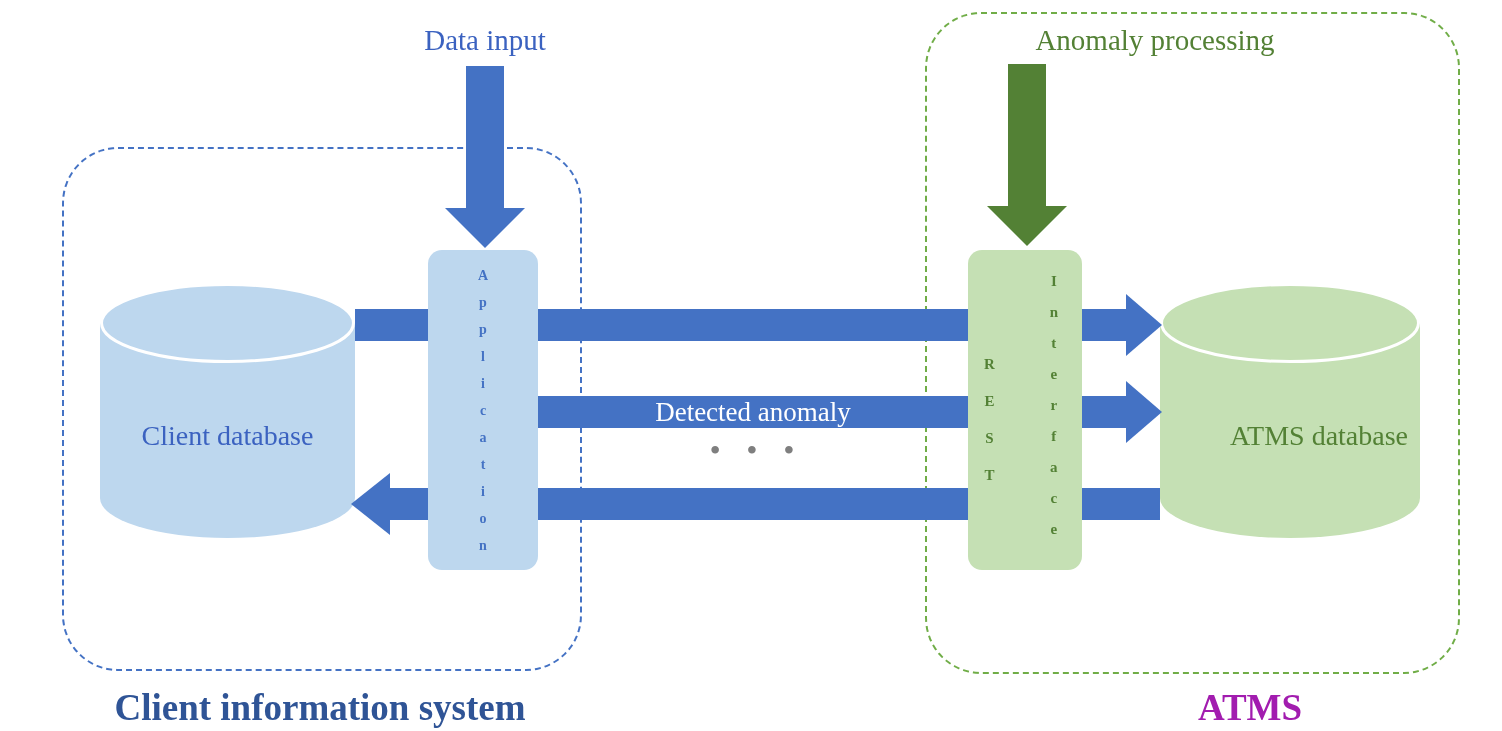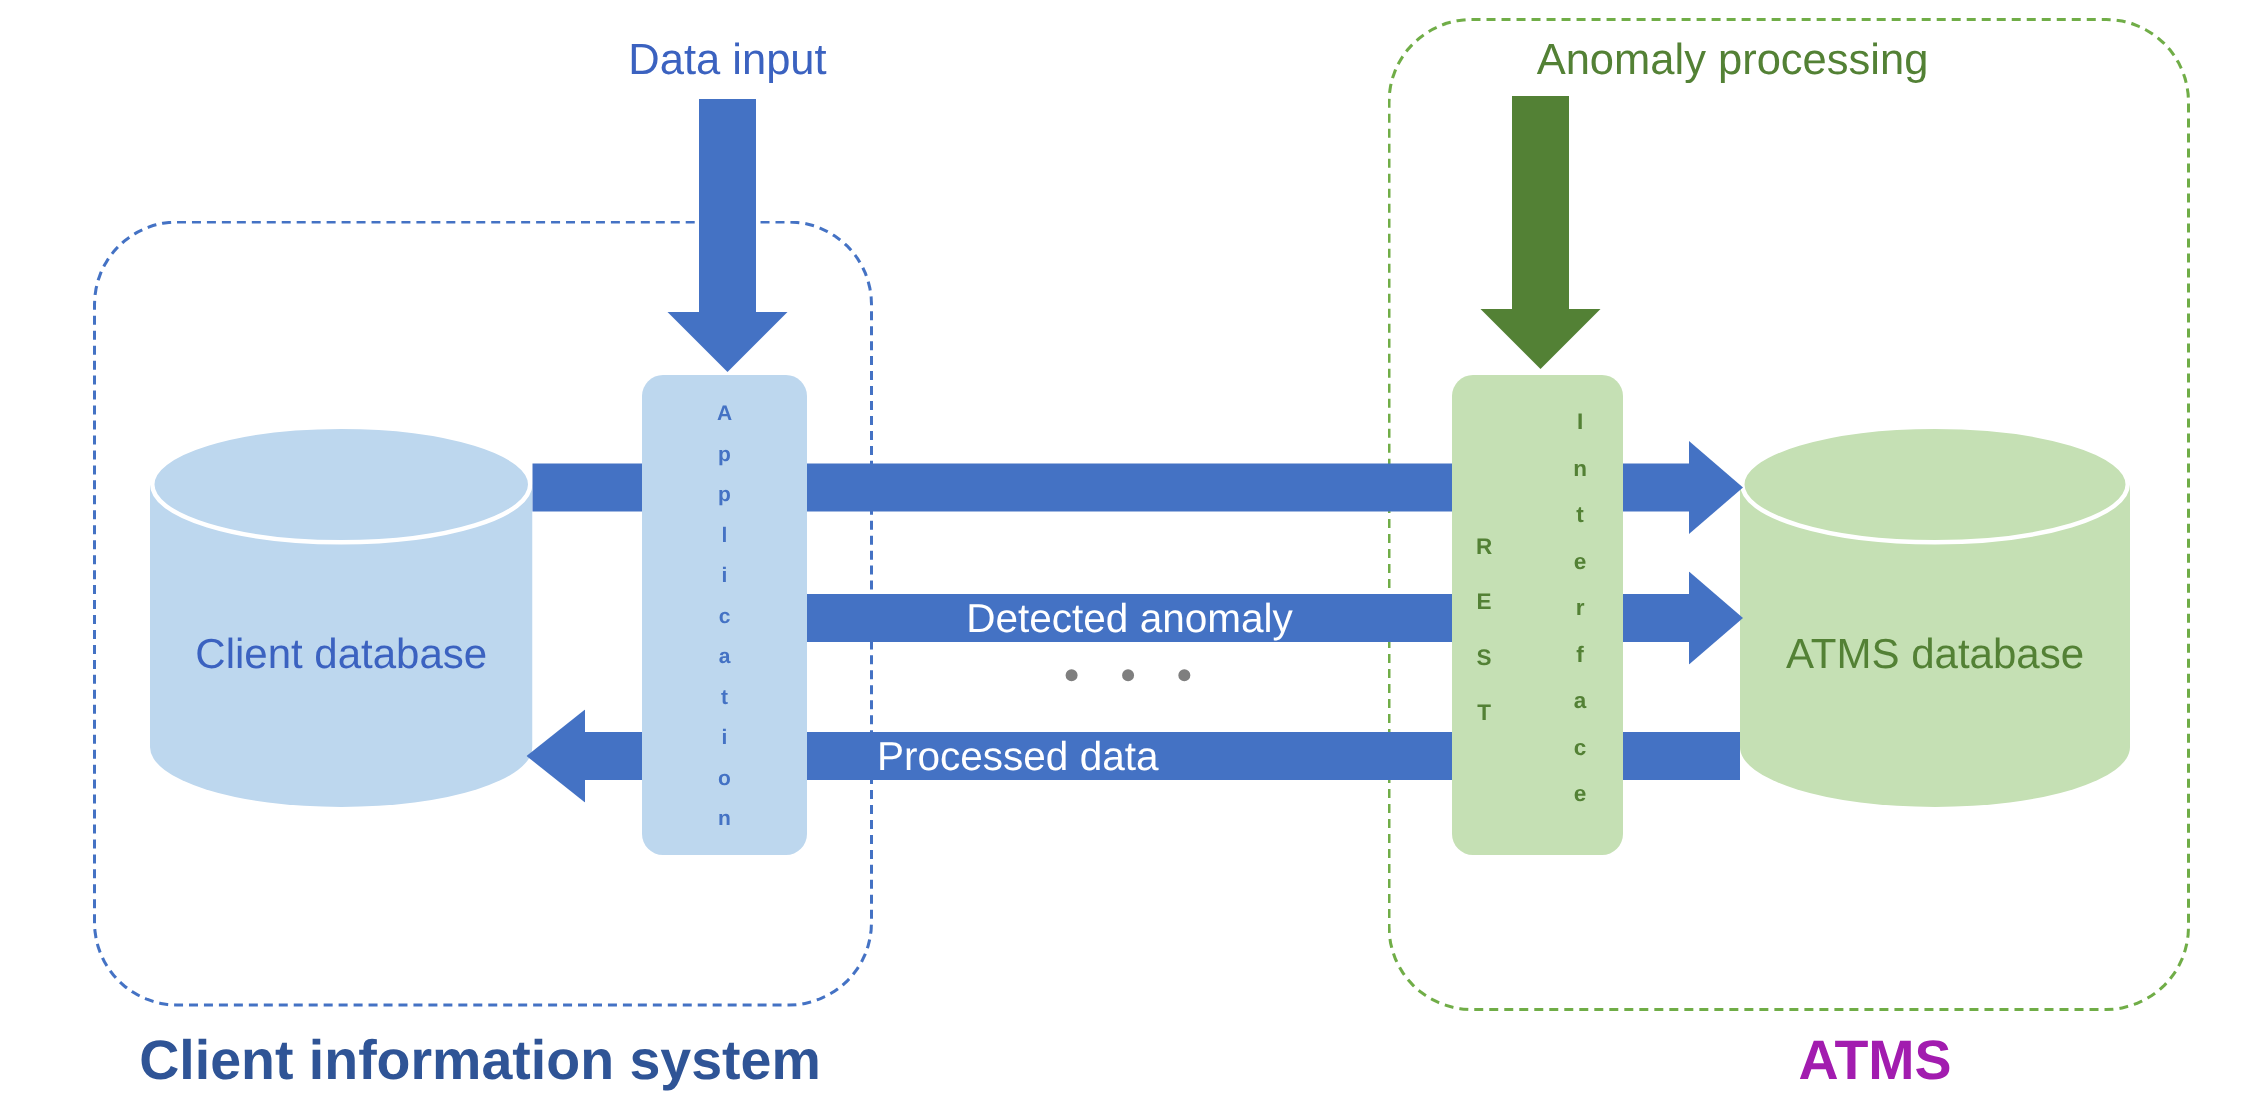--- a/index.html
+++ b/index.html
@@ -1,18 +1,18 @@
 <!DOCTYPE html>
 <html><head>
 <meta charset="utf-8">
 <style>
   html,body{margin:0;padding:0;background:#ffffff;}
   .canvas{
     position:relative;width:1502px;height:731px;background:#ffffff;overflow:hidden;
-    font-family:Liberation Sans, sans-serif;
+    font-family:Liberation Serif, serif;
   }
   
   .sys-box{position:absolute;border:2px dashed;border-radius:56px;z-index:0;background:transparent;}
   .sys-box.client{left:62px;top:147px;width:516px;height:520px;border-color:#4472C4;}
   .sys-box.atms{left:925px;top:12px;width:531px;height:658px;border-color:#70AD47;}
 
   
   .toplabel{position:absolute;font-size:29px;text-align:center;z-index:2;}
   .toplabel.blue{left:370px;top:24px;width:230px;color:#3B62C0;}
   .toplabel.green{left:990px;top:24px;width:330px;color:#538135;}
@@ -26,21 +26,21 @@
 
   
   .cyl{position:absolute;z-index:1;}
   .cyl.client{left:100px;top:283px;}
   .cyl.client .cylfill{fill:#BDD7EE;}
   .cyl.atms{left:1160px;top:283px;}
   .cyl.atms .cylfill{fill:#C5E0B4;}
   .cyl-label{position:absolute;z-index:2;display:flex;align-items:center;justify-content:center;
     text-align:center;font-size:28px;line-height:36px;}
   .cyl-label.client{left:100px;top:331px;width:255px;height:209px;color:#3B62C0;}
-  .cyl-label.atms{left:1160px;top:331px;width:260px;height:209px;color:#538135;}
+  .cyl-label.atms{left:1160px;top:331px;width:260px;height:209px;color:#538135;padding-left:29px;}
 
   
   .procbox{position:absolute;border-radius:14px;z-index:2;}
   .procbox.app{left:428px;top:250px;width:110px;height:320px;background:#BDD7EE;
     display:flex;align-items:center;justify-content:center;}
   .procbox.rest{left:968px;top:250px;width:114px;height:320px;background:#C5E0B4;}
   .vtext{white-space:pre-line;text-align:center;font-weight:bold;}
   .vtext.app{color:#4472C4;font-size:14px;line-height:27px;}
   .vtext.rest{position:absolute;left:16px;top:96px;color:#538135;font-size:15px;line-height:37px;}
   .vtext.iface{position:absolute;right:24px;top:16px;color:#538135;font-size:15px;line-height:31px;}
@@ -143,20 +143,19 @@
 t
 e
 r
 f
 a
 c
 e</div>
   </div>
 
   <div class="bar-label row2">Detected anomaly</div>
-  <div class="bar-label row3">Processed data</div>
 
   <div class="dots">• • •</div>
 
   <div class="caption client">Client information system</div>
   <div class="caption atms">ATMS</div>
 
 </div>
 
 </body></html>

